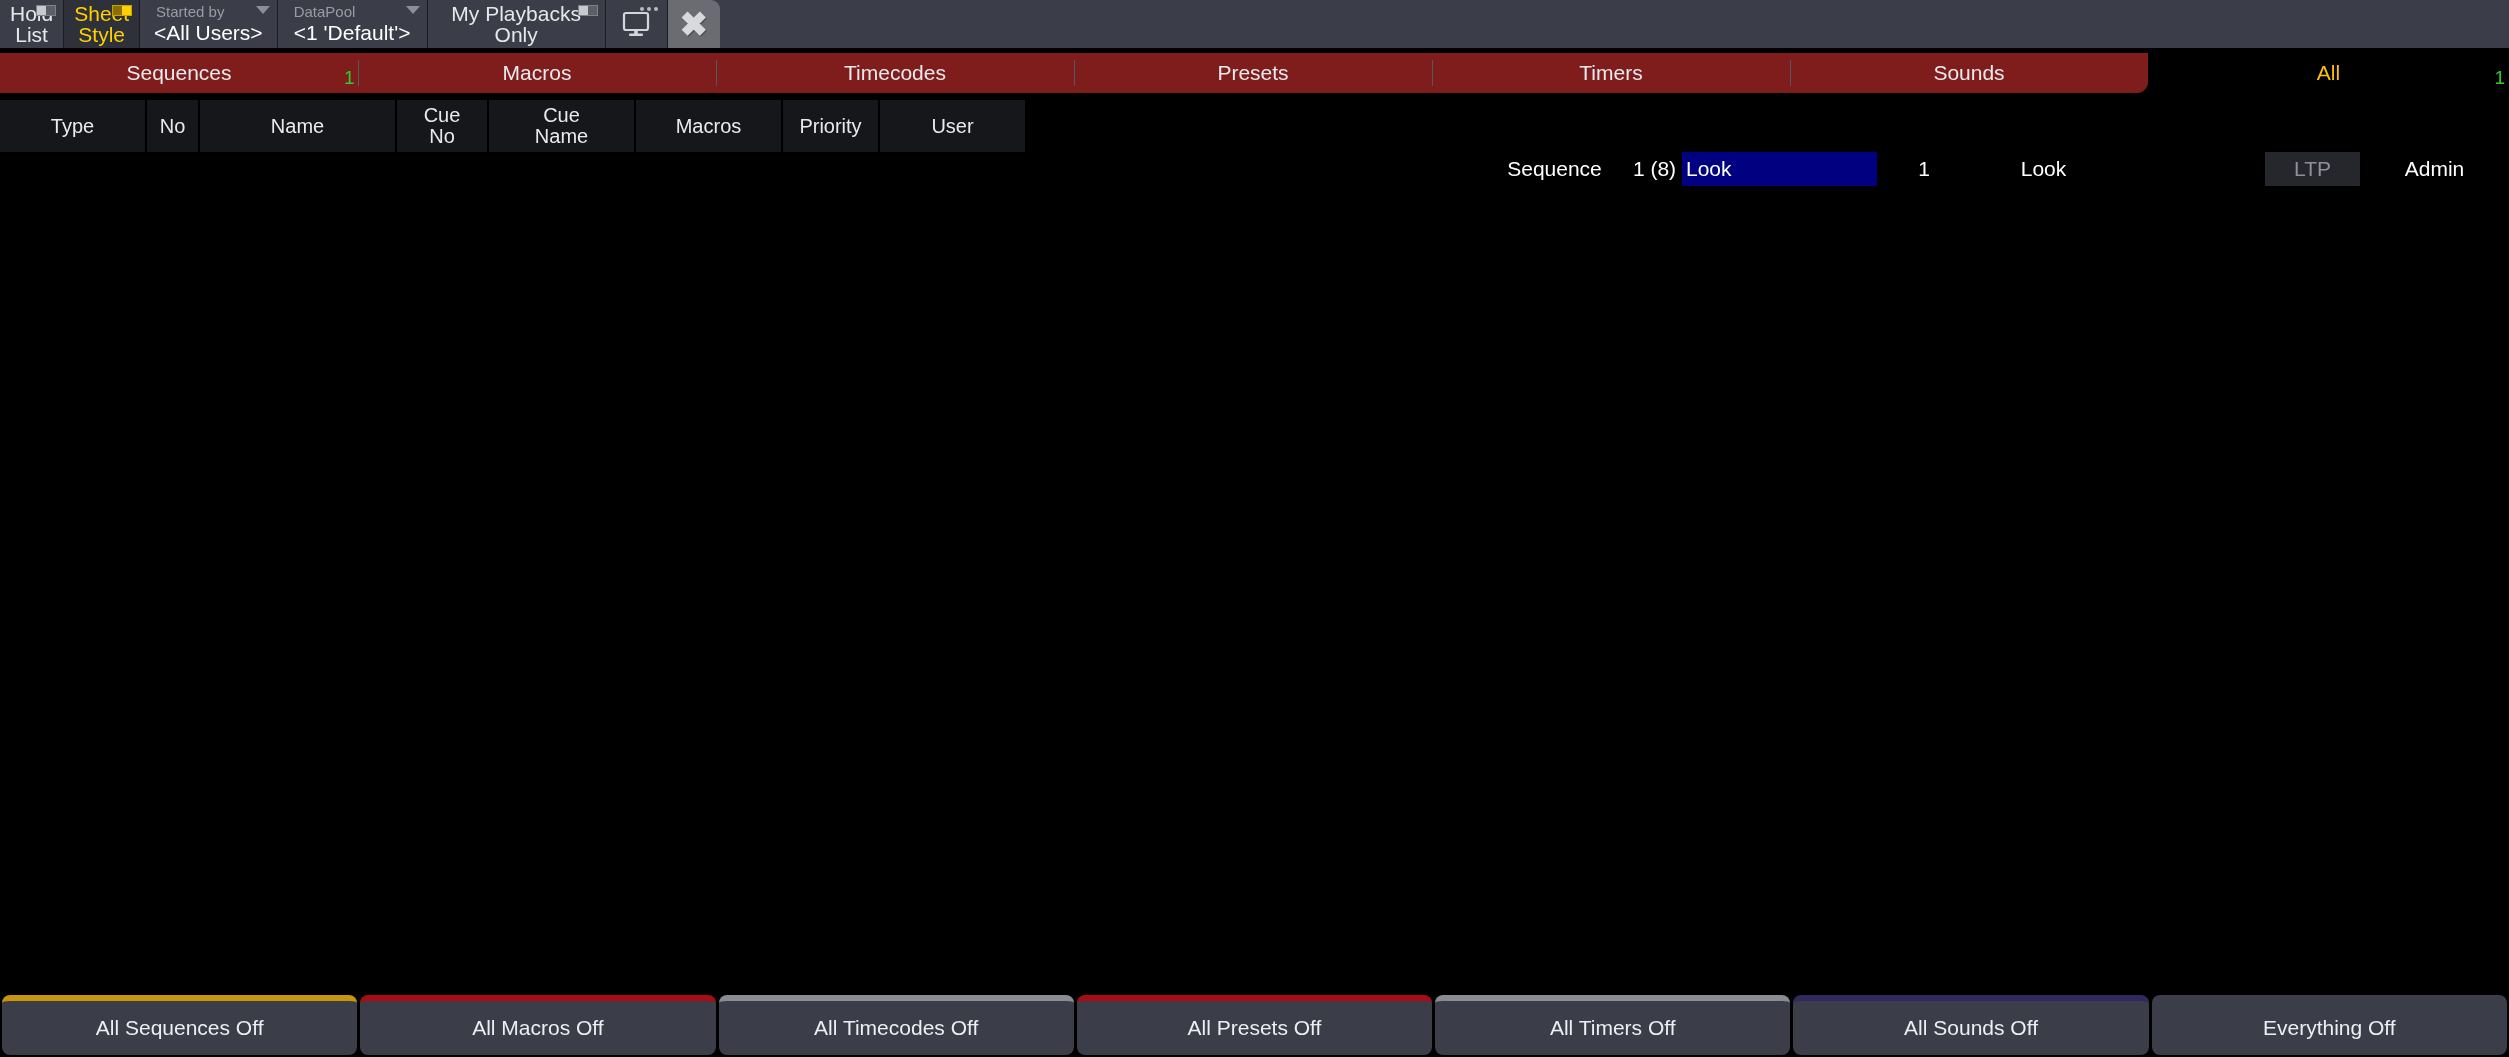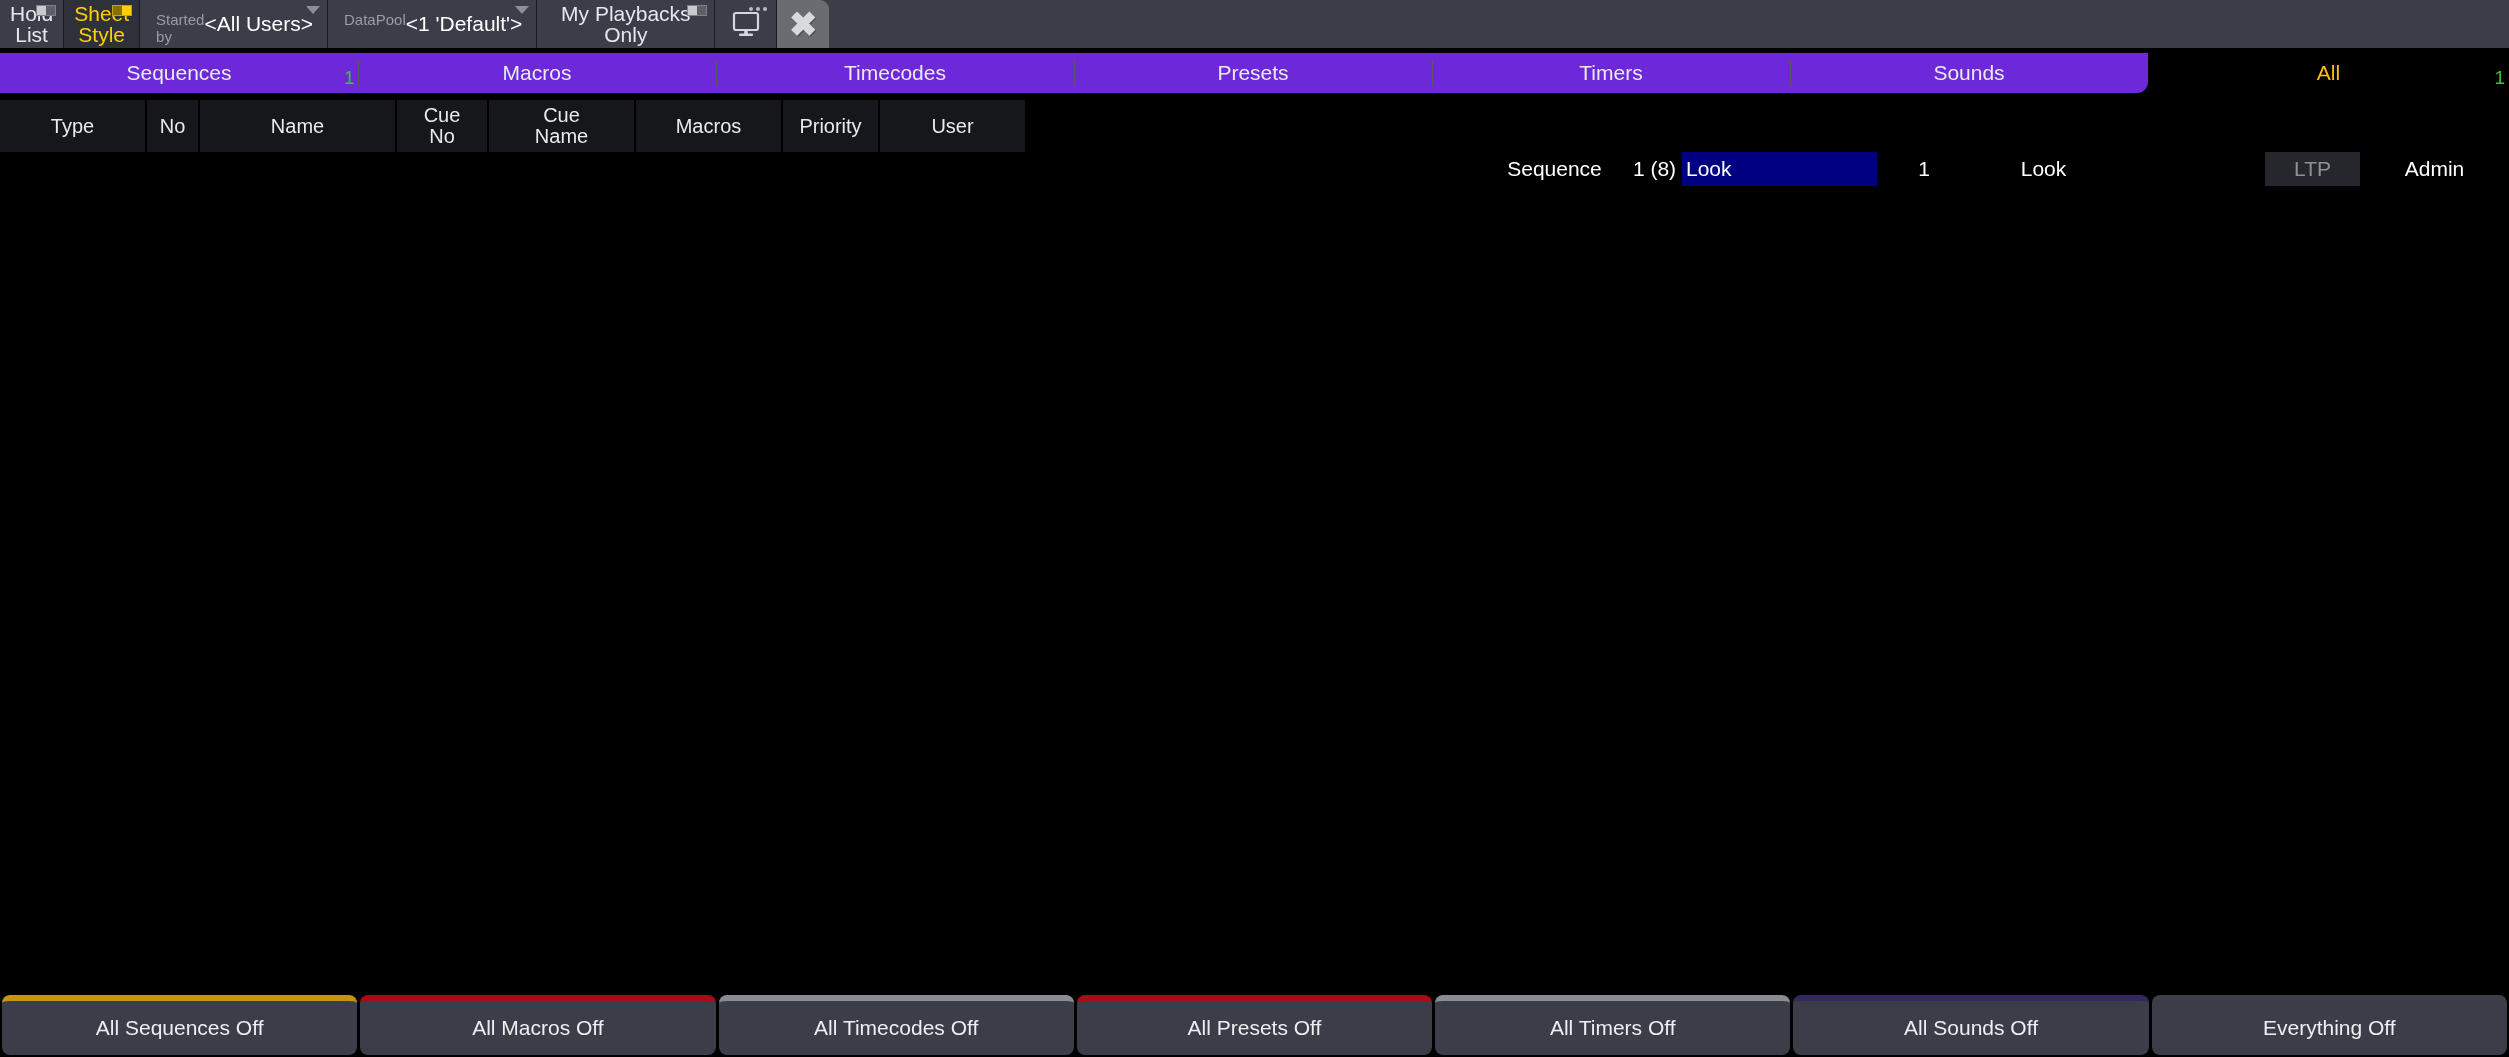--- a/index.html
+++ b/index.html
@@ -68,23 +68,23 @@
     display: block; width: 9px; height: 100%;
     background: #c9cad0; margin-left: 0px;
   }
   .toggle-ind.on { background: #8a7000; border-color: #c8a400; }
   .toggle-ind.on i { background: #ffd000; margin-left: auto; }
 
   .tb-drop {
     position: relative;
     background: #3b3d48;
     border-right: 1px solid #1c1d24;
-    display: flex; flex-direction: row;
+    display: flex; flex-direction: column;
     align-items: center; justify-content: center;
-    padding: 12px 14px;
+    padding: 0 14px;
     cursor: pointer;
   }
   .tb-drop .sub {
     color: #9a9ba3; font-size: 15px; line-height: 1.1;
     align-self: flex-start; padding-left: 2px;
   }
   .tb-drop .val {
     color: #ffffff; font-size: 21px; line-height: 1.1; white-space: nowrap;
   }
   .caret {
@@ -119,21 +119,21 @@
 
   
   .tabbar {
     position: absolute; left: 0; top: 53px;
     width: 2509px; height: 40px;
     background: #000;
     display: flex; align-items: stretch;
   }
   .tabgroup {
     width: 2148px; height: 40px;
-    background: #6d28d9;
+    background: #7f1d1d;
     border-bottom-right-radius: 11px;
     display: flex; align-items: stretch;
     position: relative;
   }
   .tab {
     flex: 1 1 0;
     display: flex; align-items: center; justify-content: center;
     color: #e9eaee;
     font-size: 21px;
     position: relative;

